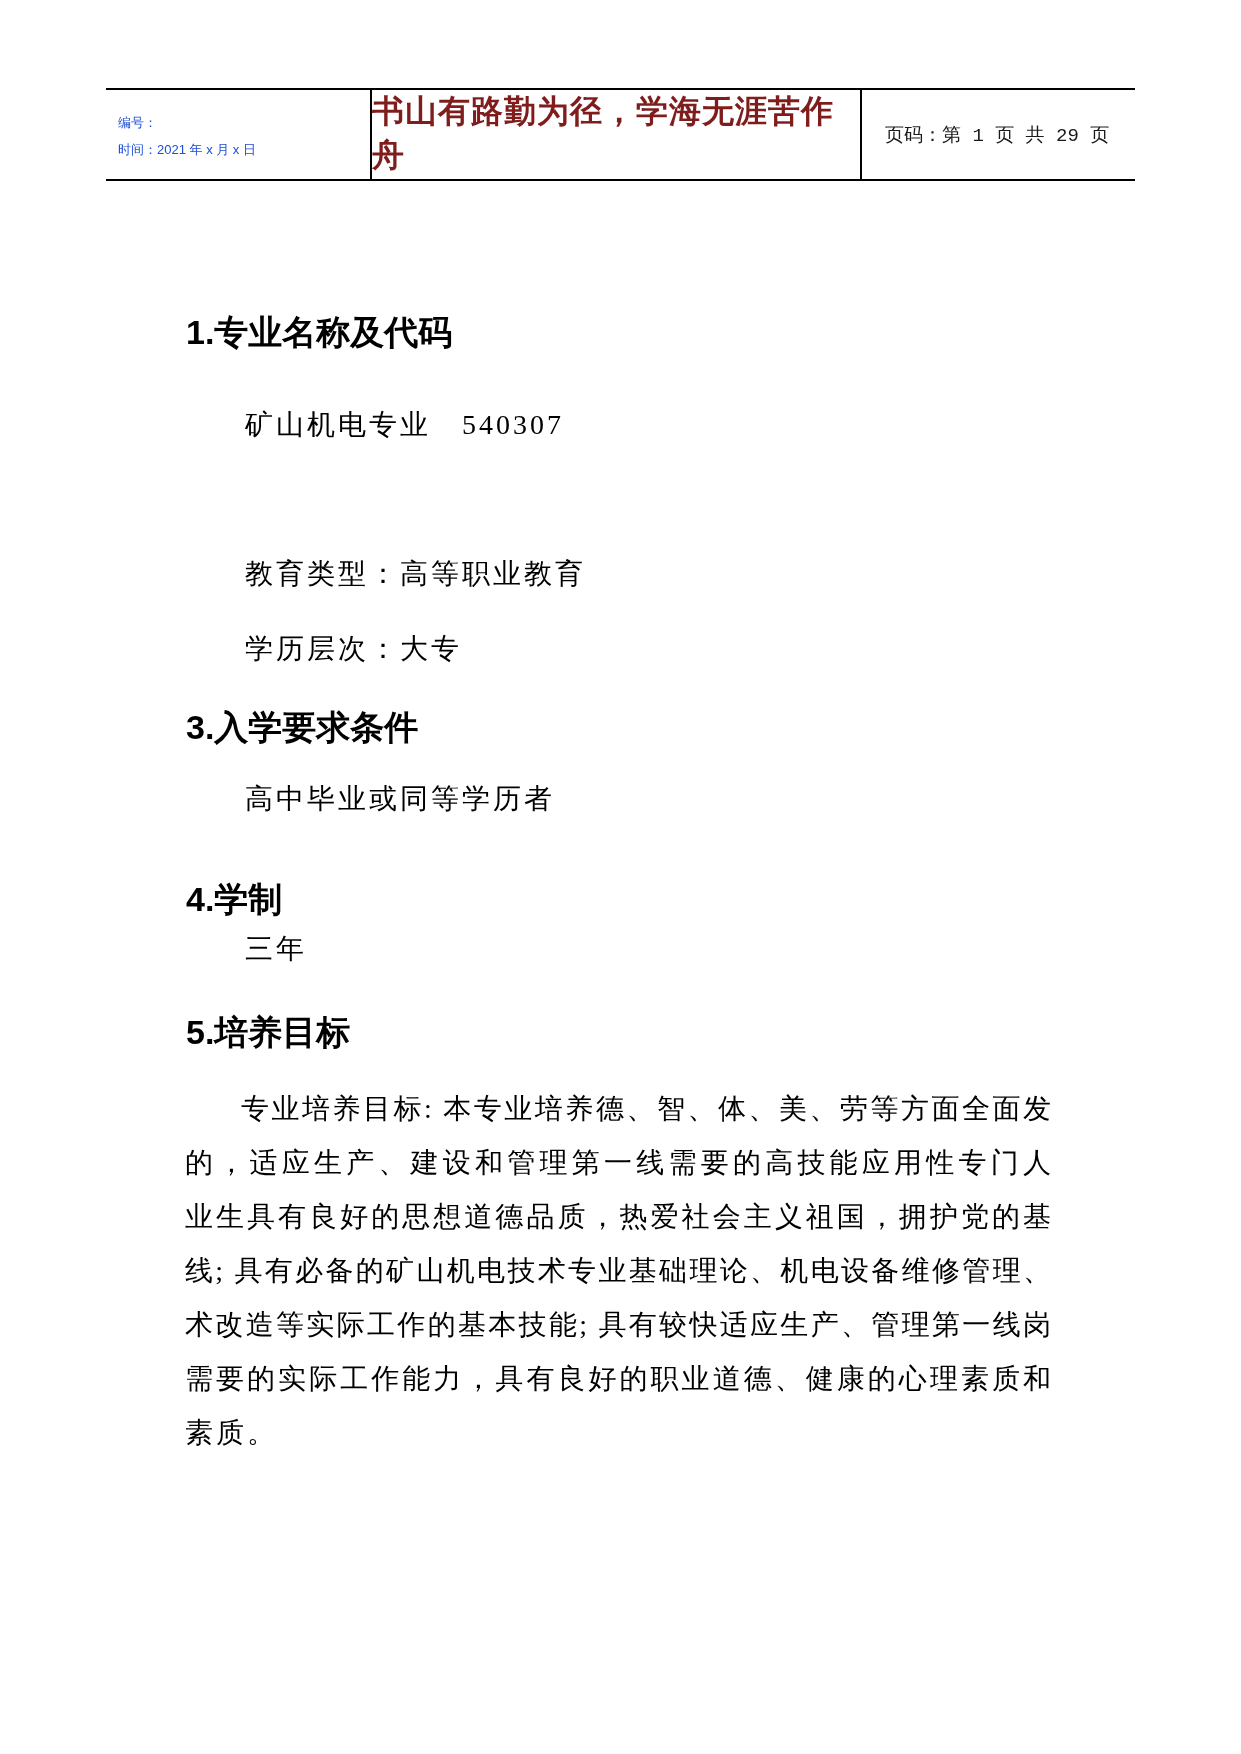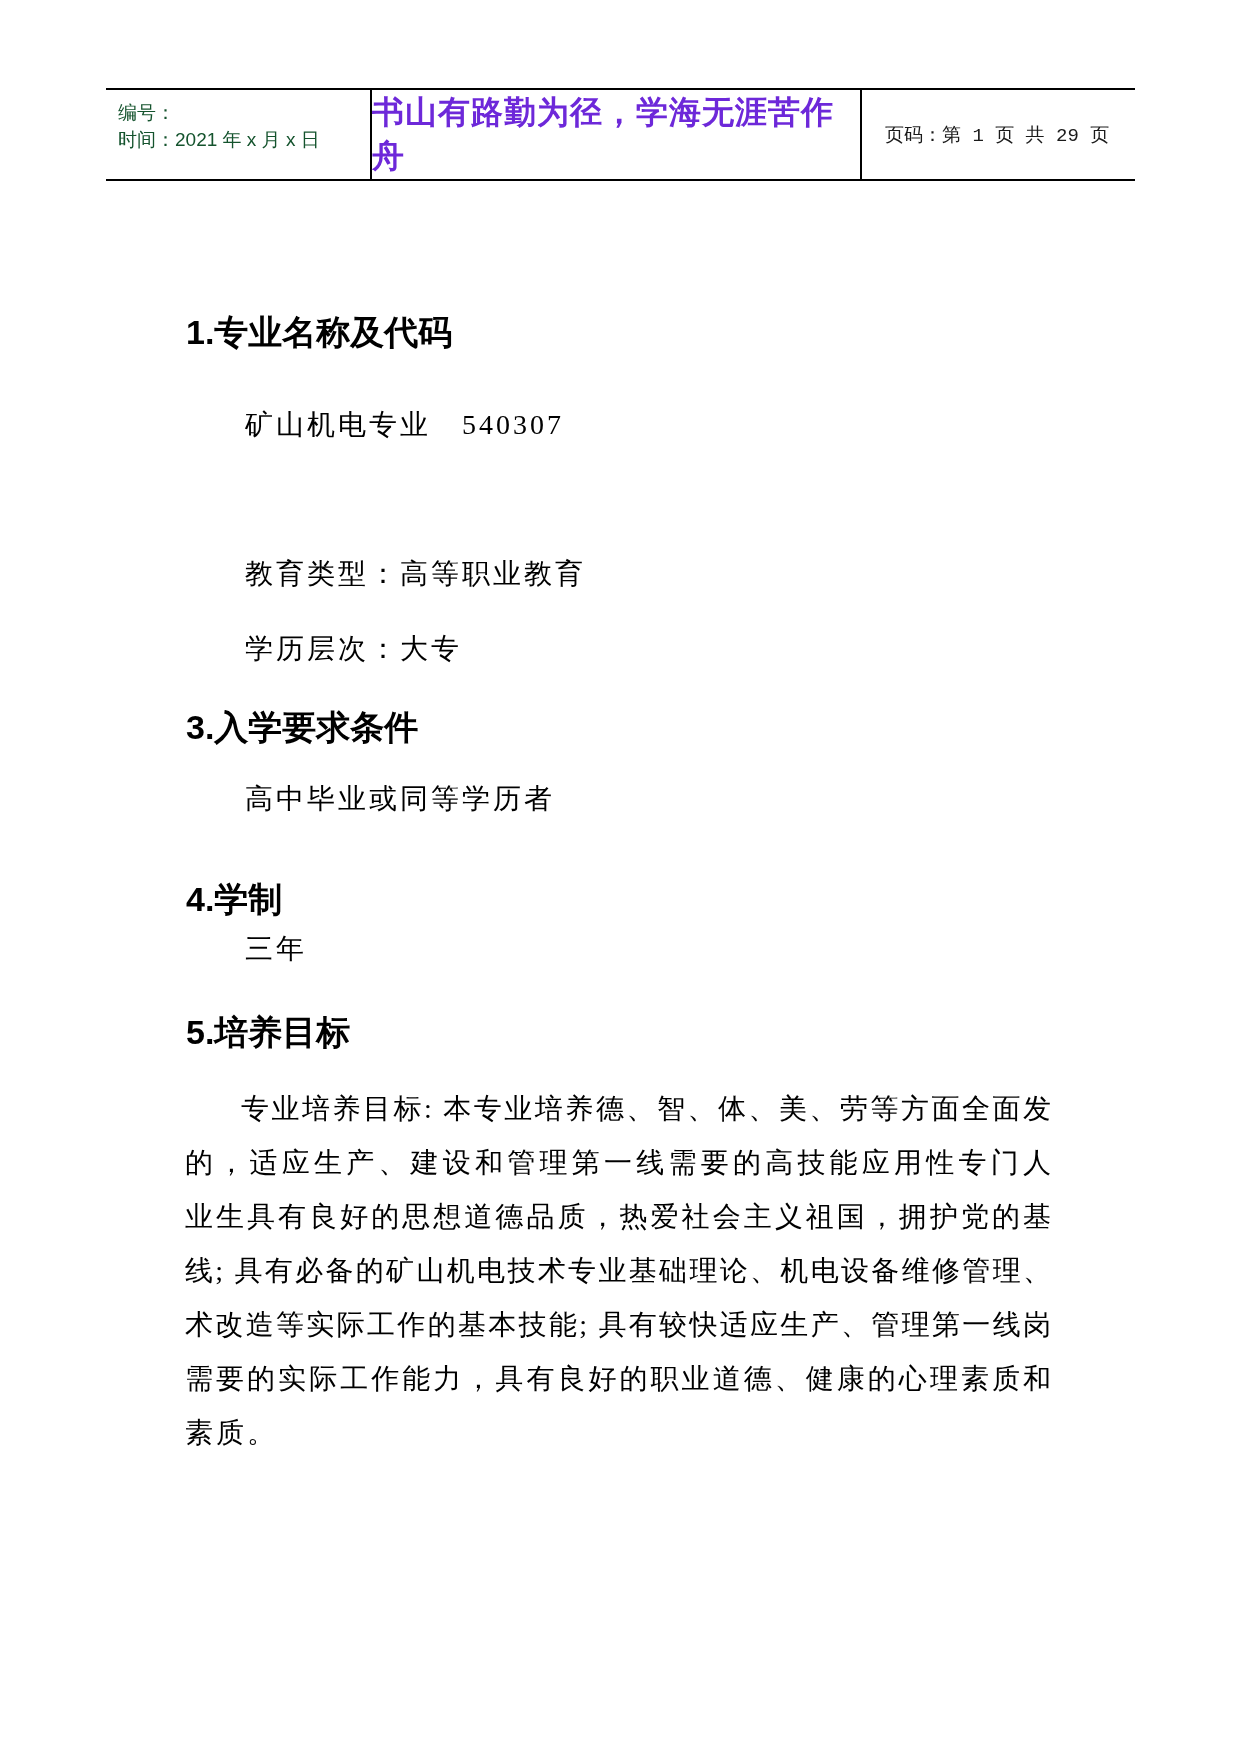--- a/index.html
+++ b/index.html
@@ -20,37 +20,37 @@
     left: 106px; top: 88px;
     width: 1029px; height: 93px;
     border-top: 2px solid #000;
     border-bottom: 2px solid #000;
     display: flex;
     box-sizing: border-box;
   }
   .hcell { box-sizing: border-box; }
   .hcell-meta {
     width: 264px;
-    padding: 9px 0 0 12px;
+    padding: 19px 0 0 12px;
     font-family: "Liberation Sans", sans-serif;
-    font-size: 19px;
+    font-size: 13px;
     line-height: 27px;
-    color: #14532d;
+    color: #1d4ed8;
   }
   .hcell-slogan {
     width: 490px;
     border-left: 2px solid #000;
     display: flex;
-    align-items: center;
+    align-items: flex-start;
     justify-content: center;
     font-family: "Liberation Serif", serif;
     font-weight: bold;
     font-size: 32px;
     letter-spacing: 1px;
-    color: #6d28d9;
+    color: #7f1d1d;
   }
   .hcell-page {
     flex: 1;
     border-left: 2px solid #000;
     display: flex;
     align-items: center;
     padding-left: 23px;
     font-family: Liberation Mono, monospace;
     font-size: 19px;
     color: #1a1a1a;

